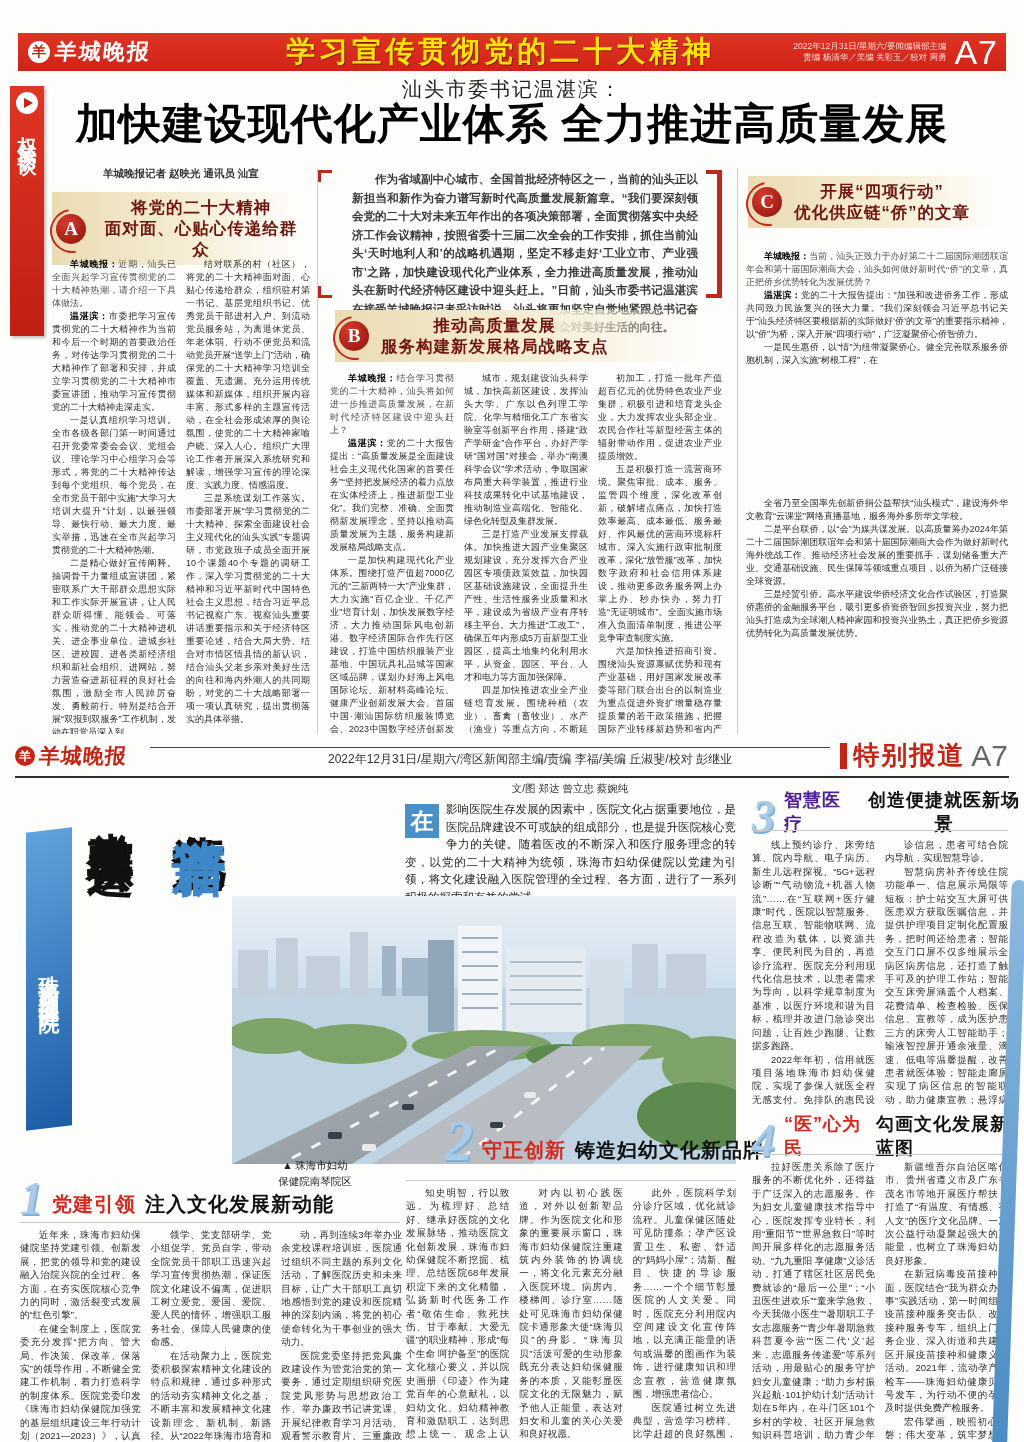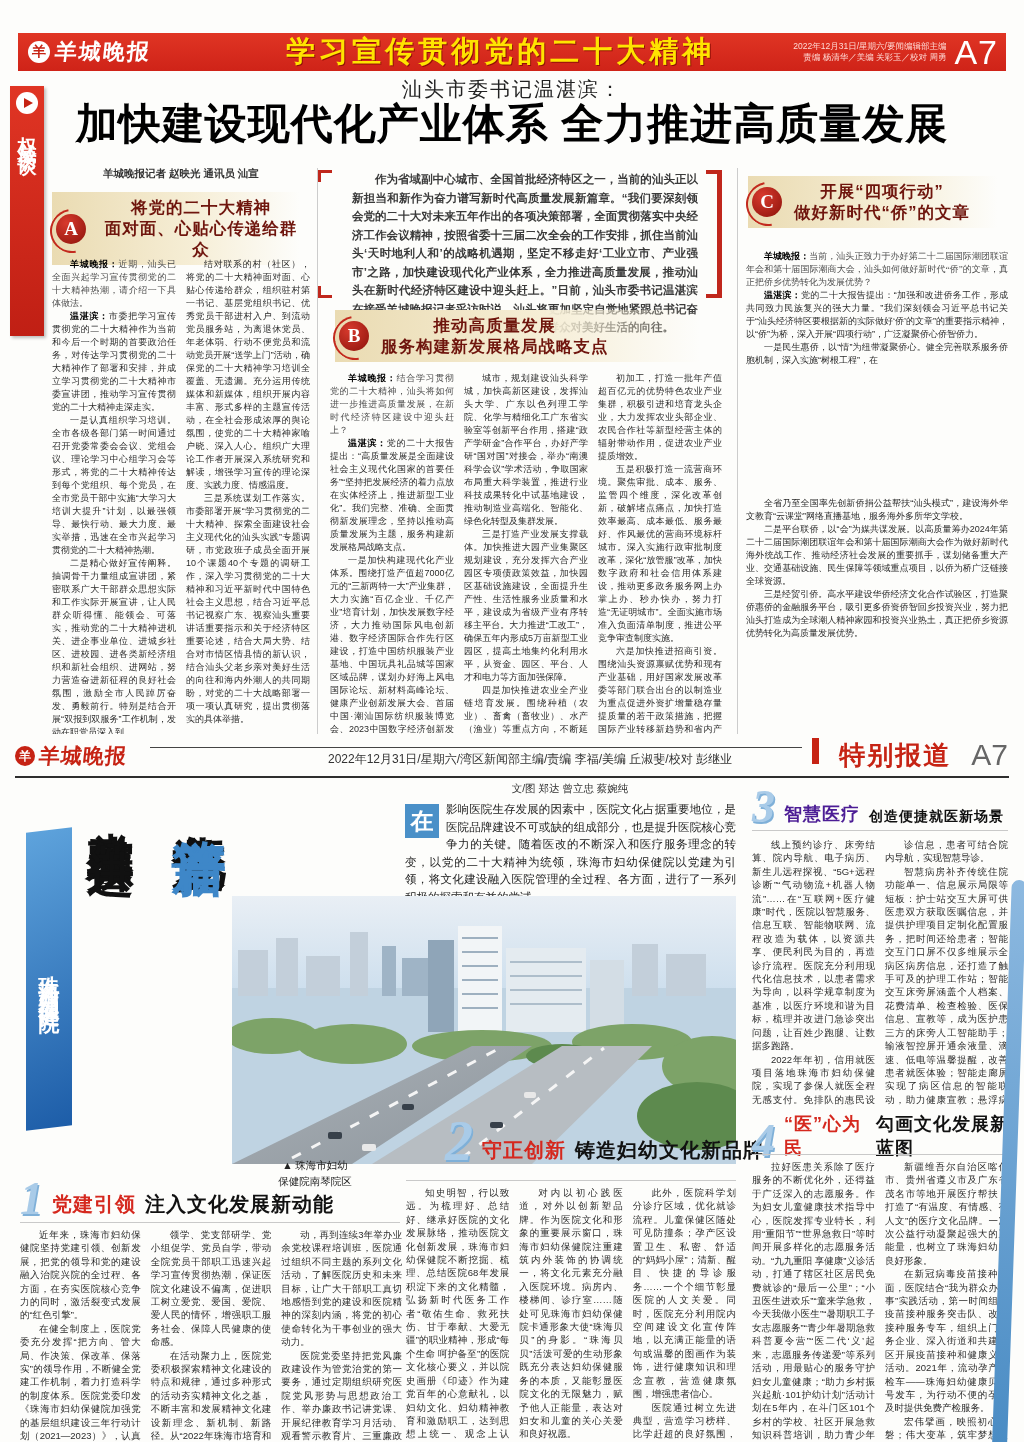--- a/index.html
+++ b/index.html
@@ -66,21 +66,21 @@
   .vrule { position:absolute; width:1px; background:#ccc; }
   .byline-top { position:absolute; left:52px; top:167px; width:258px; text-align:center;
     font-size:10.5px; font-weight:bold; color:#333; }
   
   .div-rule { position:absolute; background:#444; }
   .div-logo { position:absolute; left:15px; top:742px; display:flex; align-items:center; gap:4px; background:#fdfdfb; padding-right:8px; }
   .div-logo .emblem { background:#c62314; color:#fff; width:20px; height:20px; font-size:12px; }
   .div-logo-text { color:#c62314; font-family:"Liberation Serif",serif; font-weight:bold;
     font-size:21px; letter-spacing:1px; transform:skewX(-6deg); }
   .div-date { position:absolute; left:18px; top:751px; width:1024px; text-align:center; font-size:12px; color:#333; }
-  .div-label { position:absolute; right:16px; top:738px; display:flex; gap:20px; background:#fdfdfb; padding-left:10px; }
+  .div-label { position:absolute; right:16px; top:738px; display:flex; align-items:center; gap:6px; background:#fdfdfb; padding-left:10px; }
   .div-label-bar { width:7px; height:26px; background:#c62314; }
   .div-label-text { color:#c62314; font-size:26px; font-weight:900; letter-spacing:2px; }
   .div-label-page { color:#666; font-size:30px; font-weight:300; }
   
   .ribbon { position:absolute; left:26px; top:830px; width:46px; height:298px;
     background:linear-gradient(160deg,#5ea3dc,#1d5da8); transform:skewY(-7deg);
     display:flex; align-items:center; justify-content:center; }
   .ribbon-text { writing-mode:vertical-rl; text-orientation:upright; color:#fff;
     font-size:21px; font-weight:bold; letter-spacing:5px; transform:skewY(7deg); }
   .head-sub { position:absolute; left:80px; top:794px; height:376px;
@@ -189,21 +189,21 @@
         <p class="para">初加工，打造一批年产值超百亿元的优势特色农业产业集群，积极引进和培育龙头企业，大力发挥农业头部企业、农民合作社等新型经营主体的辐射带动作用，促进农业产业提质增效。</p>
         <p class="para">五是积极打造一流营商环境。聚焦审批、成本、服务、监管四个维度，深化改革创新，破解堵点痛点，加快打造效率最高、成本最低、服务最好、作风最优的营商环境标杆城市。深入实施行政审批制度改革，深化“放管服”改革，加快数字政府和社会信用体系建设，推动更多政务服务网上办掌上办、秒办快办，努力打造“无证明城市”。全面实施市场准入负面清单制度，推进公平竞争审查制度实施。</p>
         <p class="para">六是加快推进招商引资。围绕汕头资源禀赋优势和现有产业基础，用好国家发展改革委等部门联合出台的以制造业为重点促进外资扩增量稳存量提质量的若干政策措施，把握国际产业转移新趋势和省内产业有序转移机遇，聚焦产业链关键领域，瞄准龙头企业，编制重点产业链招商地图，强化“一把手”招商，加大力度引进“三新两特一大”企业项目落地。</p>
       </div>
     </div>
 
   <div class="sec-head" style="left:748px;top:176px;width:260px;">
     <span class="badge">C</span>
     <span class="sec-head-titles">
       <span style="display:block">开展“四项行动”</span>
-      <span style="display:block">做好新时代“侨”的文章</span>
+      <span style="display:block">优化供应链“侨”的文章</span>
     </span>
   </div>
   <div class="cols" style="left:746px;top:250px;width:262px;height:484px;flex-direction:column;">
       <div class="col">
         <p class="para q"><b>羊城晚报：</b>当前，汕头正致力于办好第二十二届国际潮团联谊年会和第十届国际潮商大会，汕头如何做好新时代“侨”的文章，真正把侨乡优势转化为发展优势？</p>
         <p class="para"><b>温湛滨：</b>党的二十大报告提出：“加强和改进侨务工作，形成共同致力民族复兴的强大力量。”我们深刻领会习近平总书记关于“汕头经济特区要根据新的实际做好‘侨’的文章”的重要指示精神，以“侨”为桥，深入开展“四项行动”，广泛凝聚侨心侨智侨力。</p>
         <p class="para">一是民生惠侨，以“情”为纽带凝聚侨心。健全完善联系服务侨胞机制，深入实施“树根工程”，在</p>
       </div>
       <div class="col">
         <p class="para">全省乃至全国率先创新侨捐公益帮扶“汕头模式”，建设海外华文教育“云课堂”网络直播基地，服务海外多所华文学校。</p>
@@ -361,21 +361,21 @@
         </div>
         <div class="col">
           <p class="para">此外，医院科学划分诊疗区域，优化就诊流程。儿童保健区随处可见防撞条；孕产区设置卫生、私密、舒适的“妈妈小屋”；清新、醒目、快捷的导诊服务……一个个细节彰显医院的人文关爱。同时，医院充分利用院内空间建设文化宣传阵地，以充满正能量的语句或温馨的图画作为装饰，进行健康知识和理念宣教，营造健康氛围，增强患者信心。</p>
           <p class="para">医院通过树立先进典型，营造学习榜样、比学赶超的良好氛围，以榜样文化激发医务人员的责任感、使命感，推动医学人文素质和医疗服务水平提升，为医院高质量发展奠定了良好基础。</p>
         </div>
       </div>
 
     <div class="bsec-head" style="left:752px;top:788px;">
       <span class="num">3</span>
       <span class="kw blue" style="font-size:18px;">智慧医疗</span>
-      <span class="ttl" style="font-size:14px;">创造便捷就医新场景</span>
+      <span class="ttl" style="font-size:18px;text-align:center;">创造便捷就医新场景</span>
     </div>
     <div class="head-rule" style="left:752px;top:830px;width:256px;"></div>
     <div class="cols" style="left:752px;top:838px;width:256px;height:268px;">
         <div class="col">
           <p class="para">线上预约诊疗、床旁结算、院内导航、电子病历、新生儿远程探视、“5G+远程诊断”“气动物流+机器人物流”……在“互联网+医疗健康”时代，医院以智慧服务、信息互联、智能物联网、流程改造为载体，以资源共享、便民利民为目的，再造诊疗流程。医院充分利用现代化信息技术，以患者需求为导向，以科学规章制度为基准，以医疗环境和谐为目标，梳理并改进门急诊突出问题，让百姓少跑腿、让数据多跑路。</p>
           <p class="para">2022年年初，信用就医项目落地珠海市妇幼保健院，实现了参保人就医全程无感支付。免排队的惠民设置不仅免去了缴纳押金及结算付款的手续，也扫清了因预缴纳住院押金过多而不能床旁结算的障碍。在医保信用支付完成后，项目同步推送支付消息和导</p>
         </div>
         <div class="col">
           <p class="para">诊信息，患者可结合院内导航，实现智慧导诊。</p>
           <p class="para">智慧病房补齐传统住院功能单一、信息展示局限等短板：护士站交互大屏可供医患双方获取医嘱信息，并提供护理项目定制化配置服务，把时间还给患者；智能交互门口屏不仅多维展示全病区病房信息，还打造了触手可及的护理工作站；智能交互床旁屏涵盖个人档案、花费清单、检查检验、医保信息、宣教等，成为医护患三方的床旁人工智能助手；输液智控屏开通余液量、滴速、低电等温馨提醒，改善患者就医体验；智能走廊屏实现了病区信息的智能联动，助力健康宣教；悬浮病区宣传屏、多参数生命体征监测仪实现轻松一机测量——点滴服务体现了珠海妇幼人把服务做到患者心坎儿上的追求。</p>

